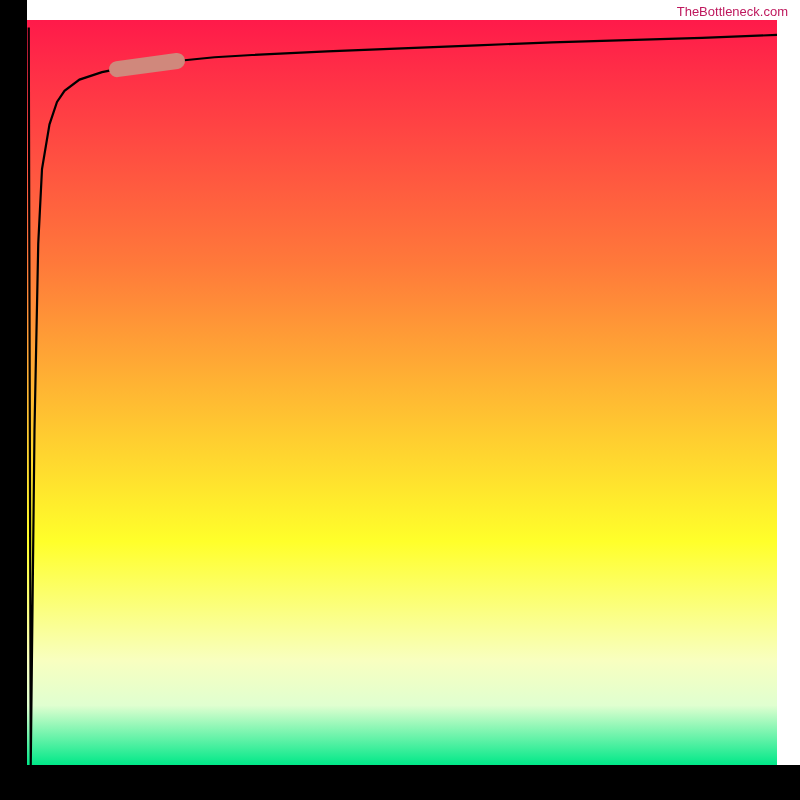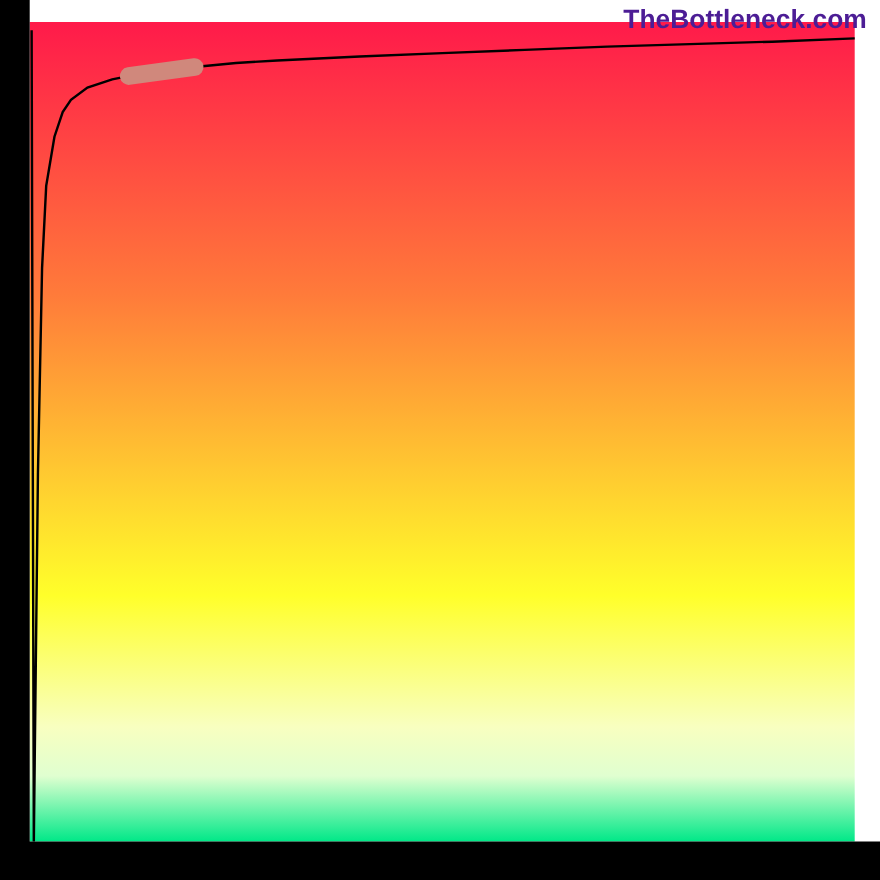--- a/index.html
+++ b/index.html
@@ -11,23 +11,23 @@
       width: 800px;
       height: 800px;
       background: #ffffff;
       position: relative;
       font-family: Arial, sans-serif;
     }
     .watermark {
       position: absolute;
       top: 4px;
       right: 12px;
-      font-size: 24px;
-      color: #4c1d95;
-      font-weight: bold;
+      font-size: 13px;
+      color: #be185d;
+      font-weight: normal;
       z-index: 10;
     }
     .canvas-container {
       position: absolute;
       top: 0;
       left: 0;
       width: 800px;
       height: 800px;
     }
     svg {

